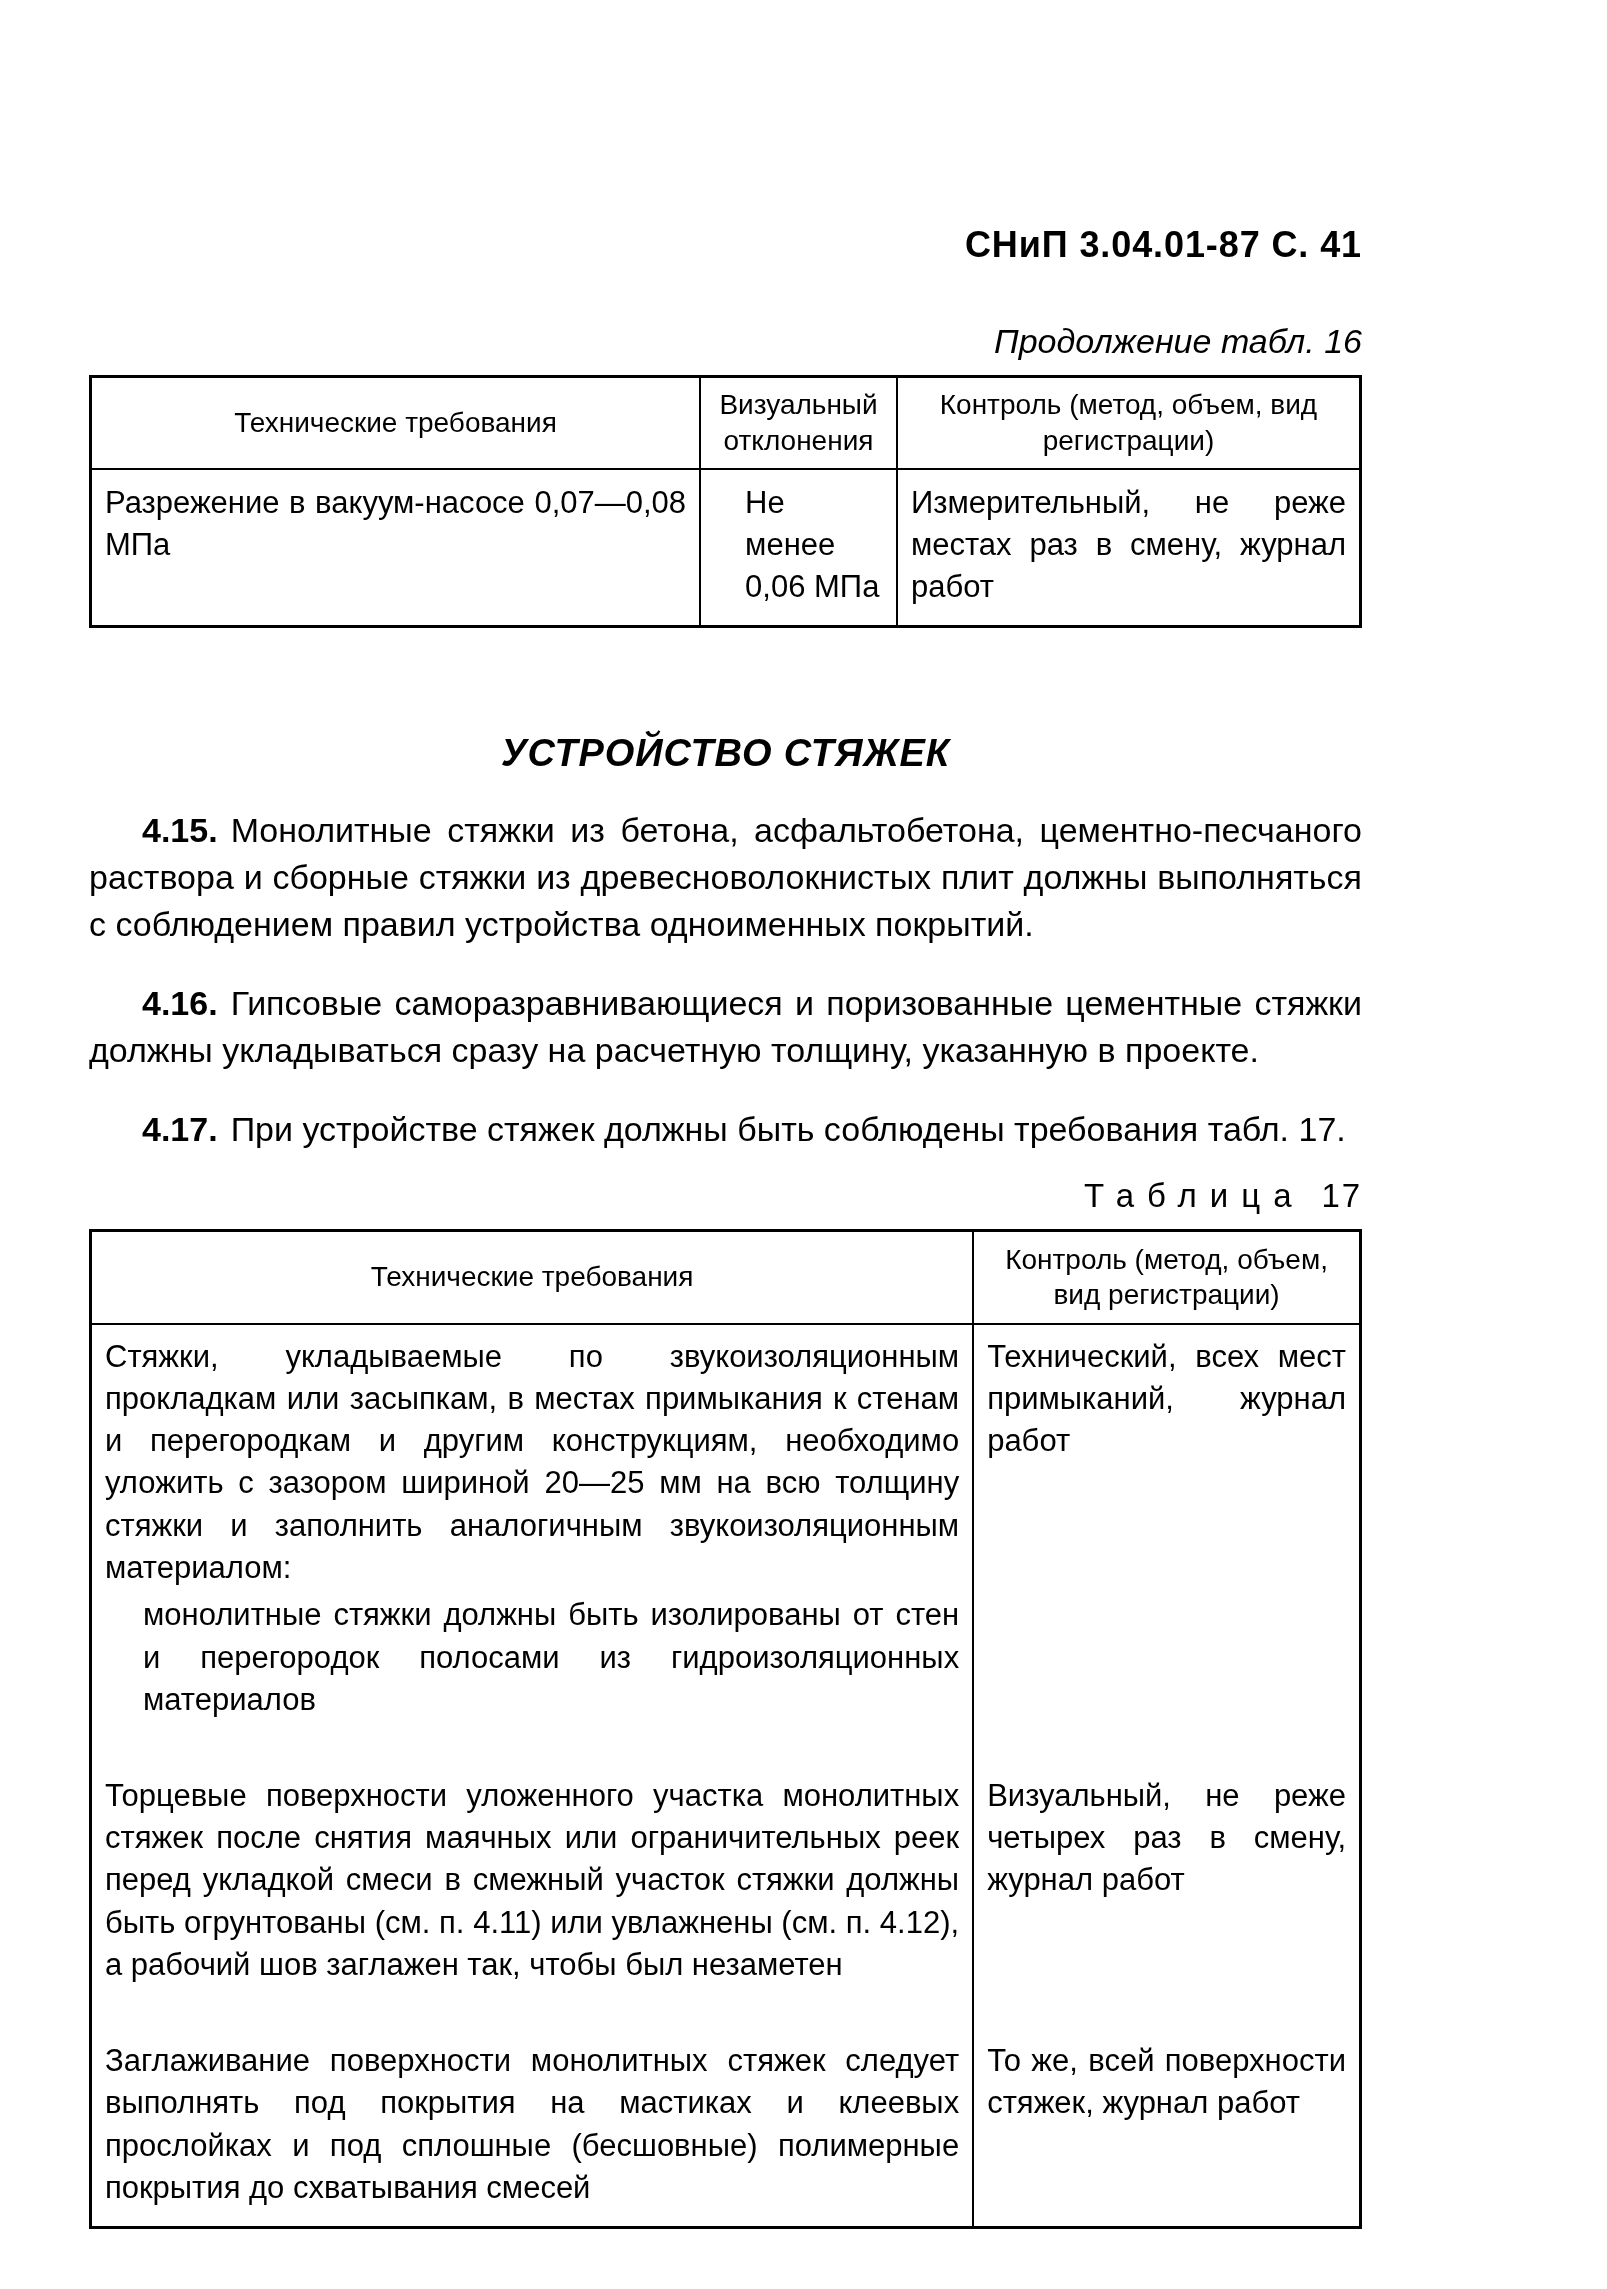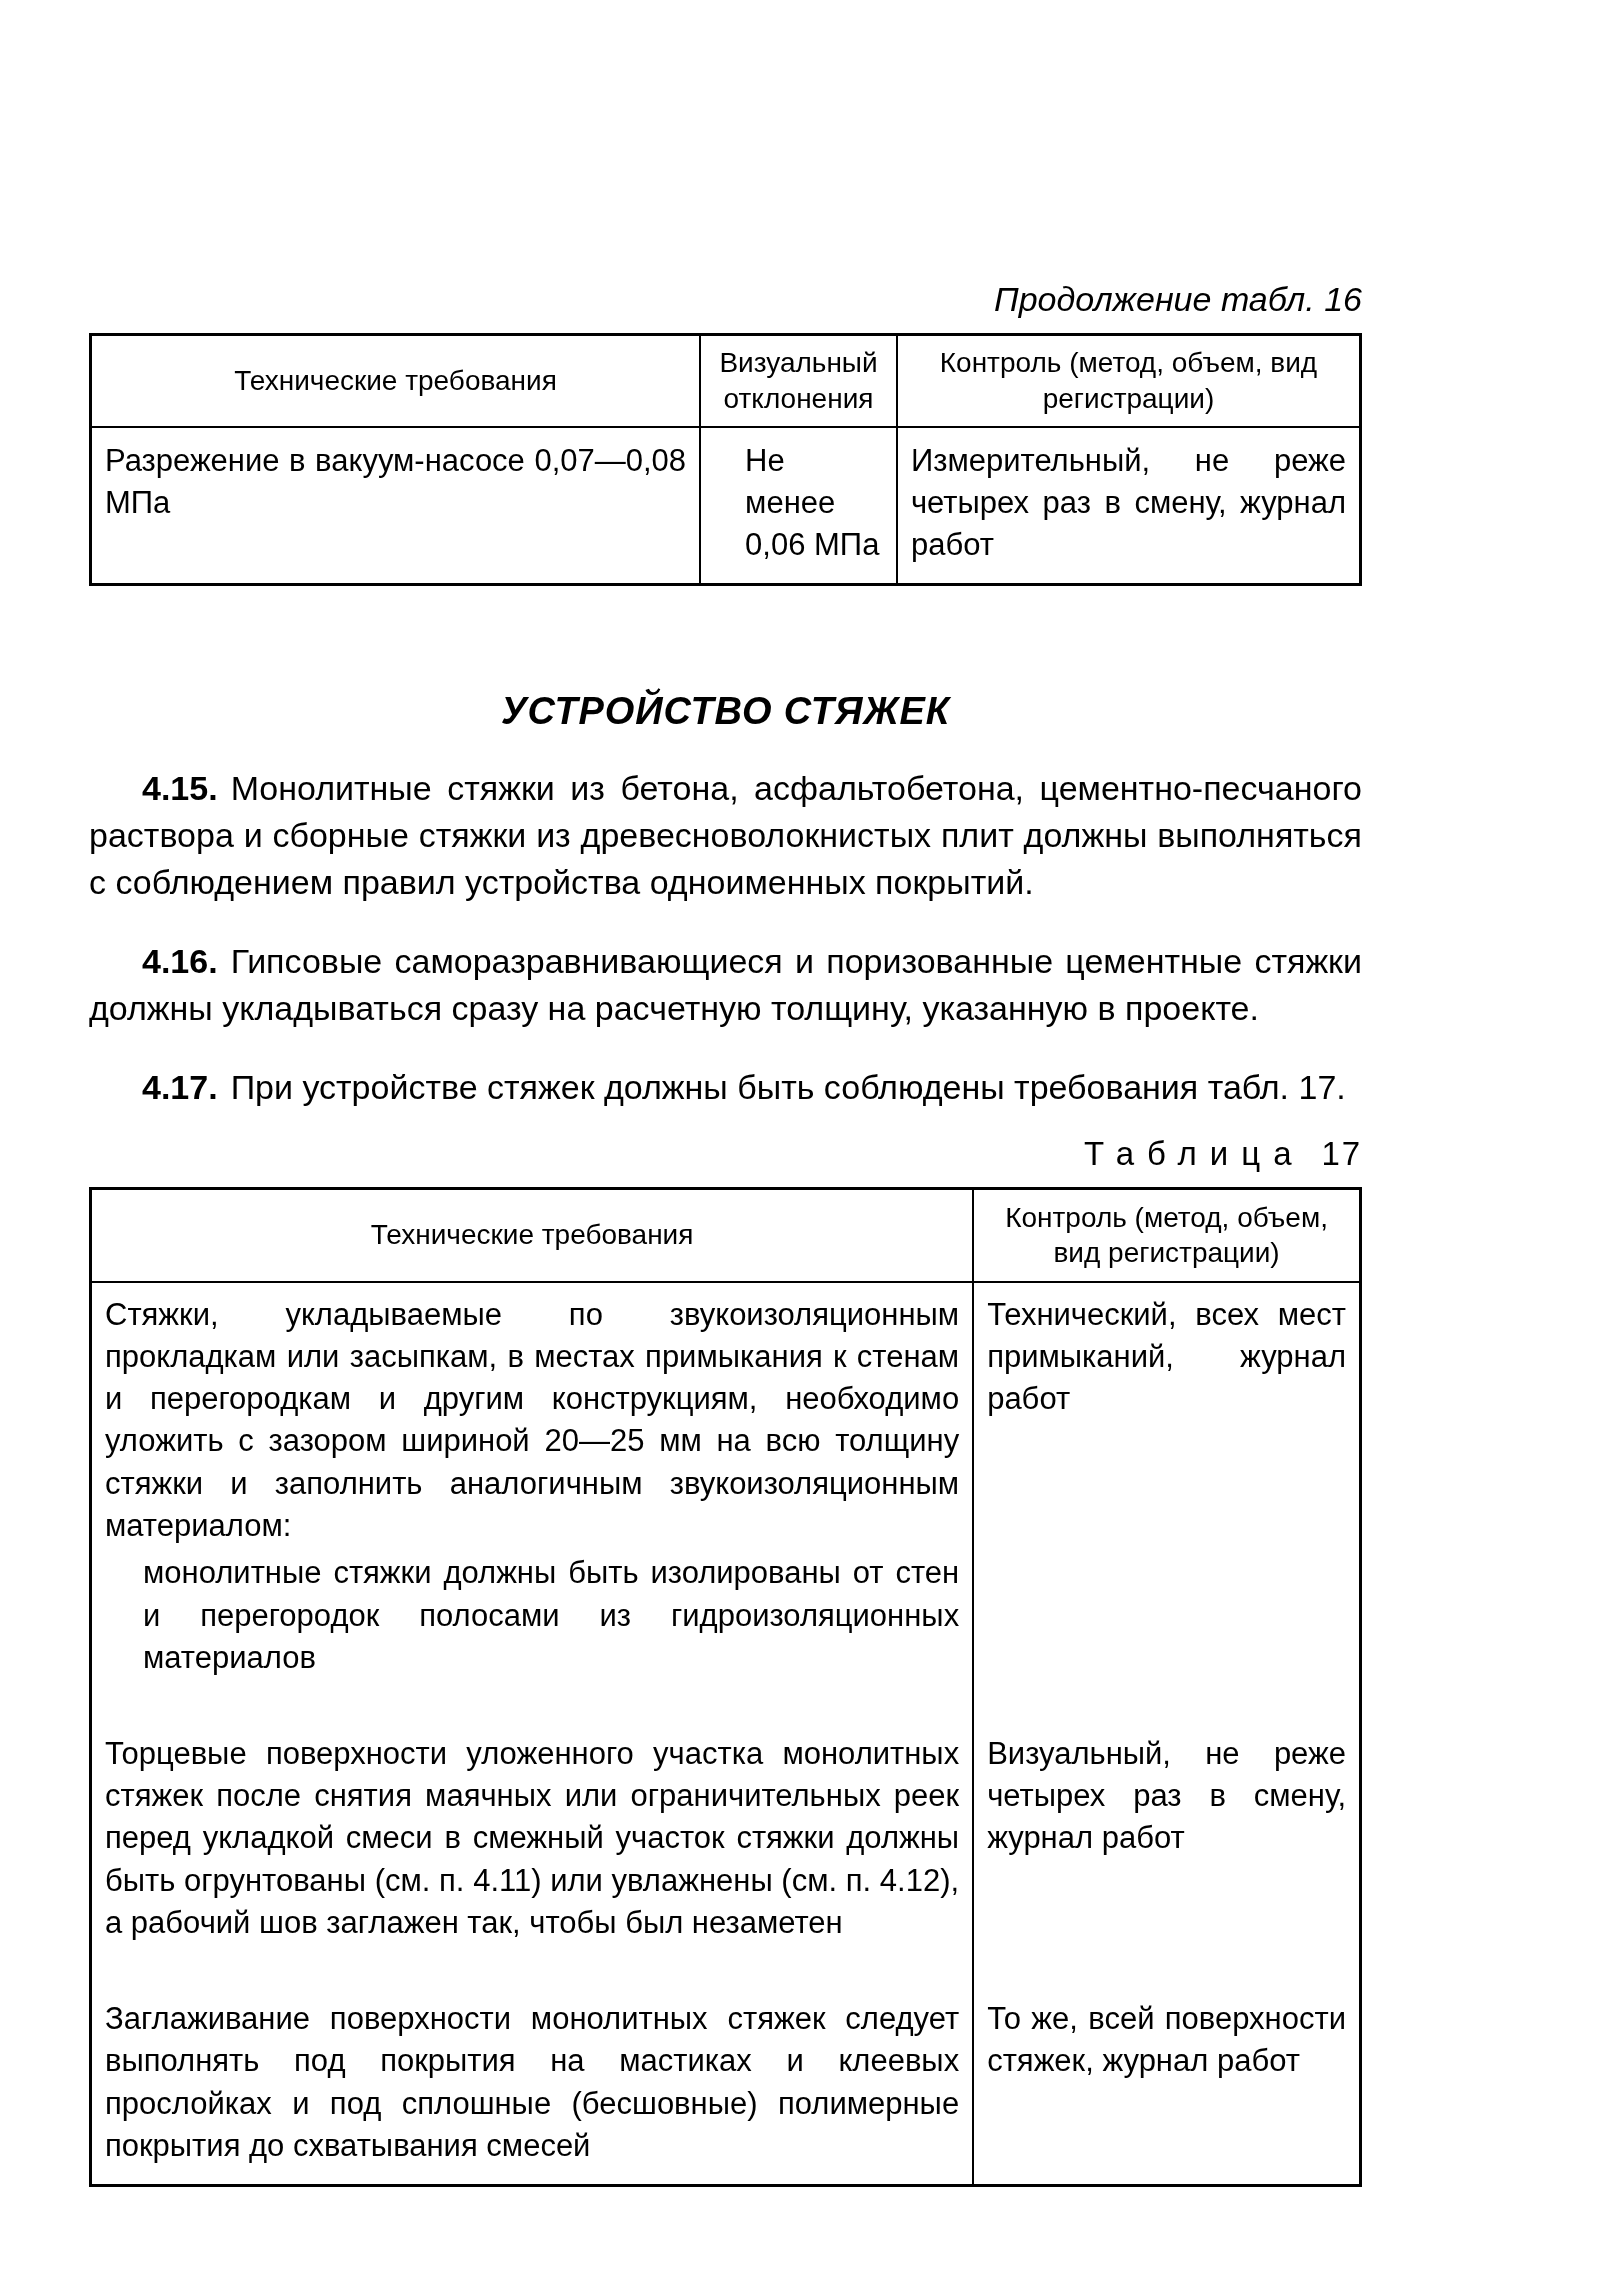--- a/index.html
+++ b/index.html
@@ -87,41 +87,42 @@
     text-align: justify;
     text-indent: 53px;
   }
   .para .pnum { font-weight: bold; margin-right: 13px; }
 </style>
 </head>
 <body>
 
 <div class="page">
 
+  <div class="doc-header">СНиП 3.04.01-87 С. 41</div>
 
   <div class="t16-caption">Продолжение табл. 16</div>
 
   <table>
     <colgroup>
       <col style="width:48%">
       <col style="width:15.5%">
       <col style="width:36.5%">
     </colgroup>
     <thead>
       <tr>
         <th>Технические требования</th>
         <th>Визуальный отклонения</th>
         <th>Контроль (метод, объем, вид регистрации)</th>
       </tr>
     </thead>
     <tbody>
       <tr>
         <td>Разрежение в вакуум-насосе 0,07—0,08 МПа</td>
         <td class="center">Не менее 0,06 МПа</td>
-        <td>Измерительный, не реже четырех раз в смену, журнал работ</td>
+        <td>Измерительный, не реже местах раз в смену, журнал работ</td>
       </tr>
     </tbody>
   </table>
 
   <div class="section-title">УСТРОЙСТВО СТЯЖЕК</div>
 
   <p class="para">
     <span class="pnum">4.15.</span><span>Монолитные стяжки из бетона, асфальтобетона, цементно-песчаного раствора и сборные стяжки из древесноволокнистых плит должны выполняться с соблюдением правил устройства одноименных покрытий.</span>
   </p>
   <p class="para">

